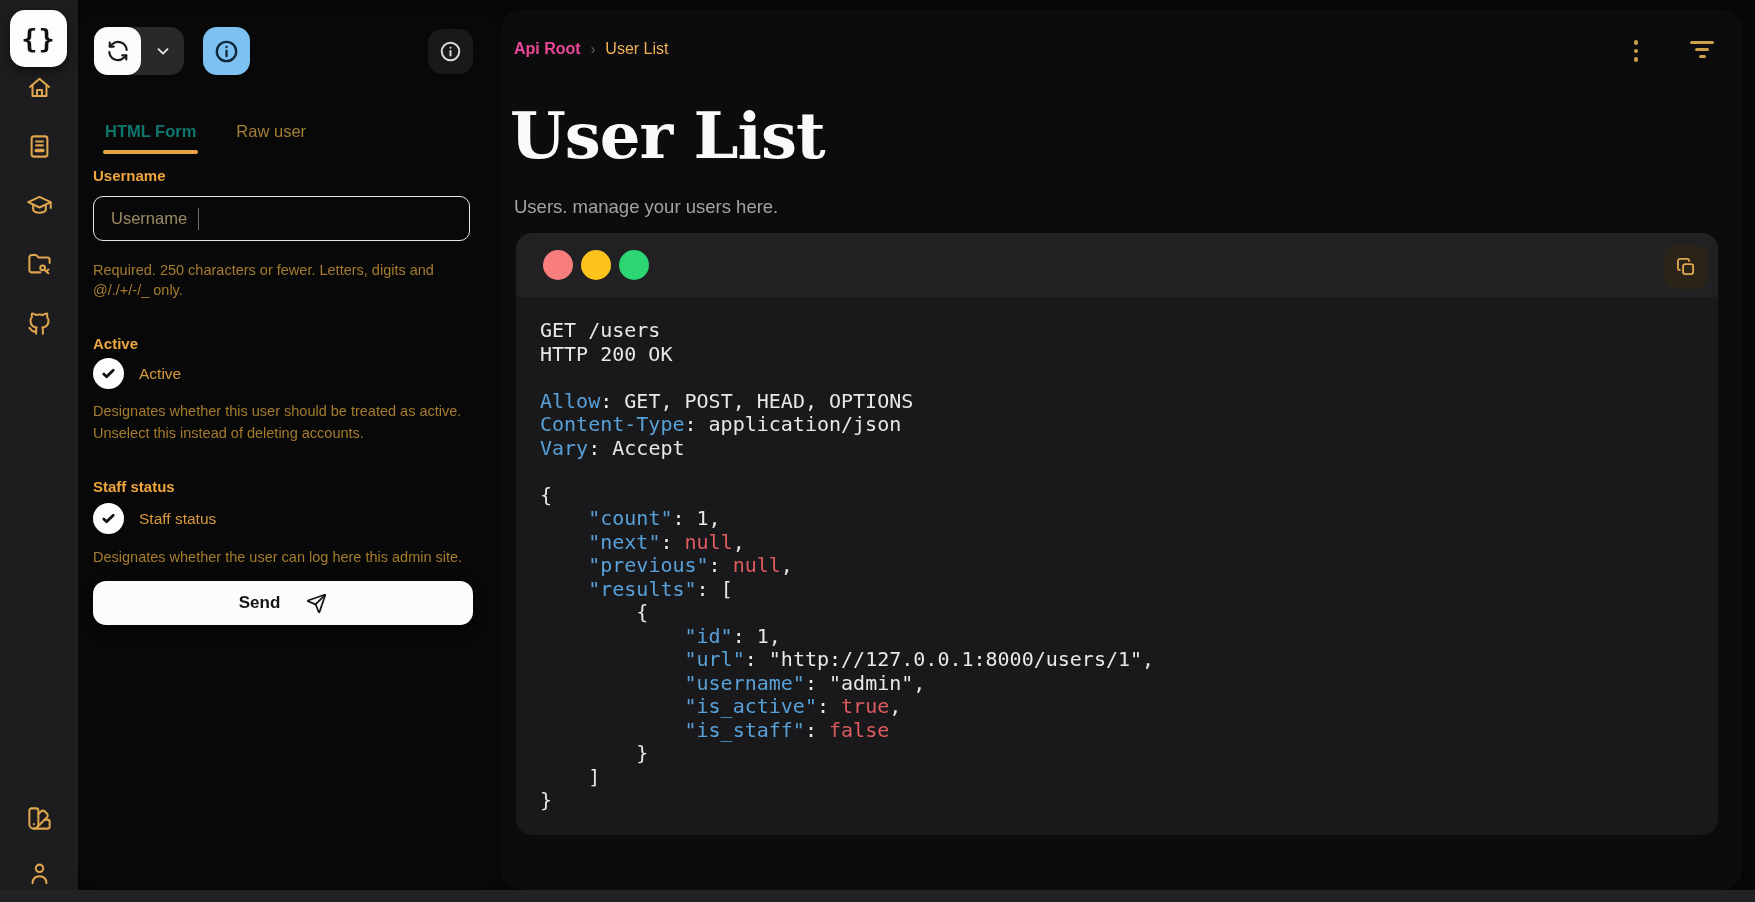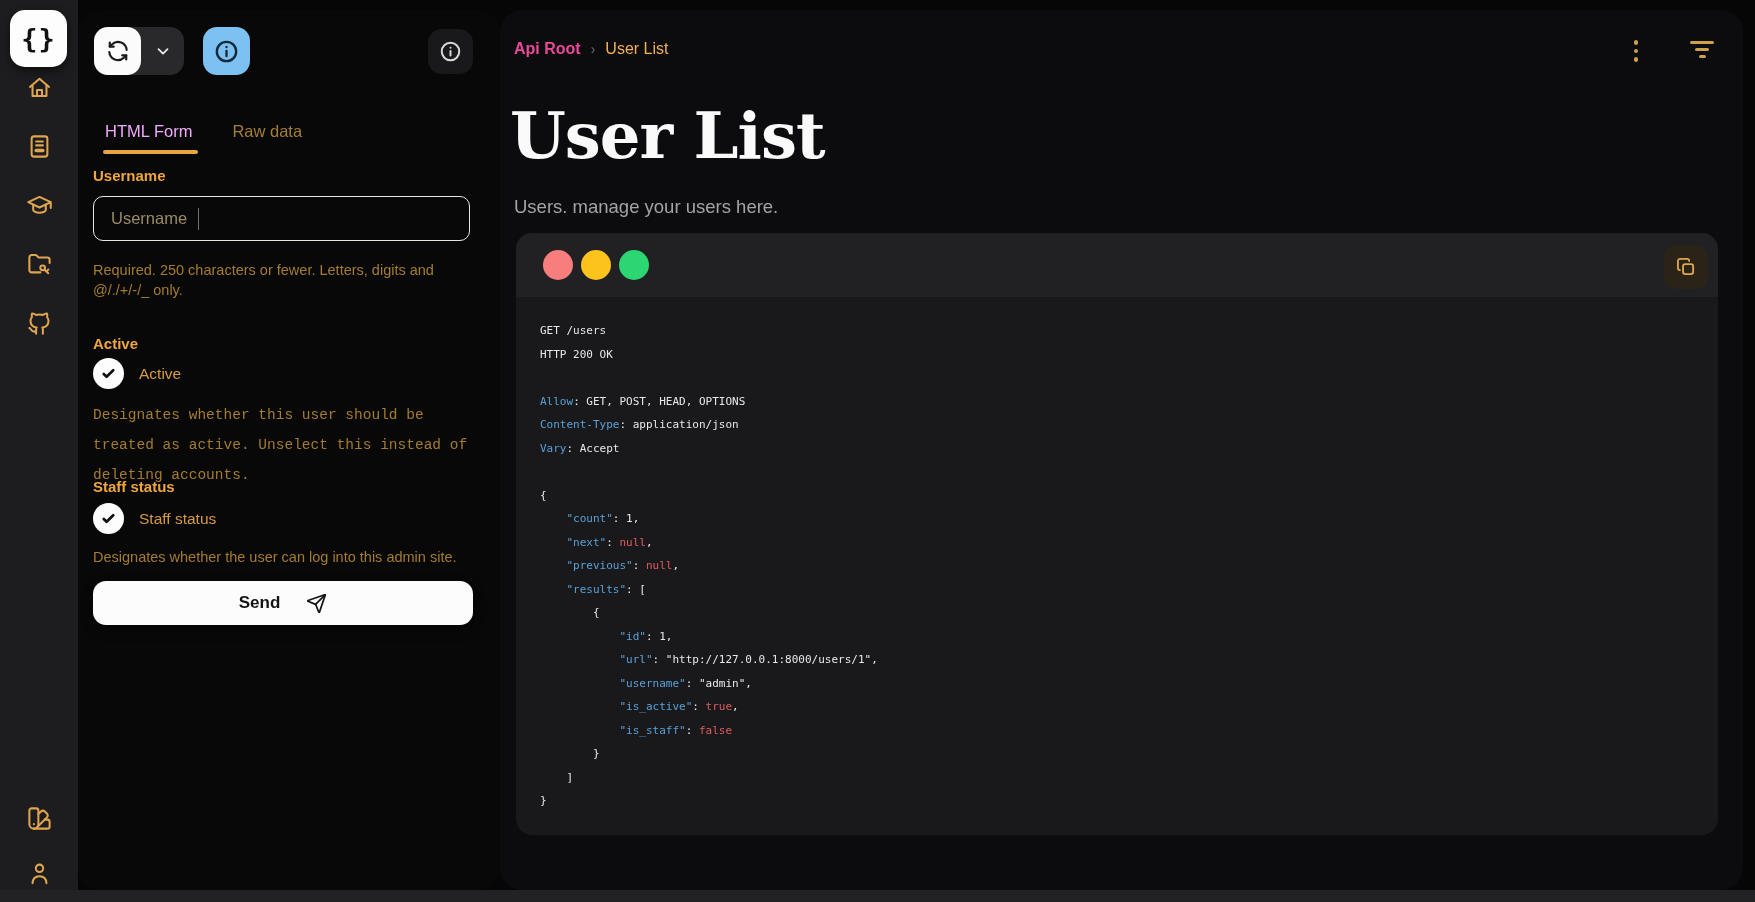--- a/index.html
+++ b/index.html
@@ -31,21 +31,21 @@
   .split-chev svg { width:18px; height:18px; stroke:#e8e8e8; stroke-width:2.4; }
   .info-btn { position:absolute; left:125px; top:17px; width:47px; height:48px; background:#7cc1f1;
               border-radius:14px; display:flex; align-items:center; justify-content:center; cursor:pointer; }
   .info-btn svg { width:27px; height:27px; stroke:#10293a; stroke-width:2.1; }
   .badge-btn { position:absolute; right:27px; top:19px; width:45px; height:45px; background:#19191b;
                border-radius:14px; display:flex; align-items:center; justify-content:center; cursor:pointer; }
   .badge-btn svg { width:25px; height:25px; stroke:#d9d9d9; stroke-width:1.9; }
 
   .tabs { position:absolute; left:27px; top:112px; display:flex; gap:40px; }
   .tab { font-size:16.5px; cursor:pointer; }
-  .tab.active { color:#f0abfc; font-weight:normal; }
+  .tab.active { color:#0f766e; font-weight:bold; }
   .tab.inactive { color:#a37e35; }
   .tab-underline { position:absolute; left:25px; top:140px; width:95px; height:3.5px;
                    background:#e8a542; border-radius:2px; }
 
   .f-label { position:absolute; left:15px; font-size:15px; font-weight:bold; color:#efa63f; }
   .f-help  { position:absolute; left:15px; font-size:14.5px; color:#a57c2d; line-height:20px; }
 
   .uname-input { position:absolute; left:15px; top:186px; width:377px; height:45px;
                  border:1.5px solid #e9e6e0; border-radius:10px; background:transparent;
                  display:flex; align-items:center; padding-left:17px; cursor:text; }
@@ -87,21 +87,21 @@
               background:#19191b; border-radius:16px; }
   .term-head { position:absolute; left:0; top:0; width:1202px; height:64px; background:#212124;
                border-radius:16px 16px 0 0; }
   .dots { position:absolute; left:27px; top:17px; display:flex; gap:8px; }
   .dot { width:30px; height:30px; border-radius:50%; }
   .copy-btn { position:absolute; right:10px; top:12px; width:44px; height:44px; background:#2a2418;
               border-radius:12px; display:flex; align-items:center; justify-content:center; cursor:pointer; }
   .copy-btn svg { width:22px; height:22px; stroke:#e0a64e; stroke-width:2; }
 
   .code { position:absolute; left:24px; top:86px; font-family:"DejaVu Sans Mono", monospace;
-          font-size:11px; line-height:23.5px; white-space:pre; color:#e8e8ea; }
+          font-size:20px; line-height:23.5px; white-space:pre; color:#e8e8ea; }
   .tok-b { color:#58a0d8; } .tok-r { color:#de5b5f; } .tok-w { color:#e8e8ea; }
 
   .bottom-strip { position:absolute; left:0; bottom:0; width:1755px; height:12px; background:#222225; z-index:4; }
 </style>
 </head>
 <body>
 
 <div class="page">
 
   <aside class="rail">
@@ -186,52 +186,52 @@
     <div class="badge-btn">
       <svg class="ic" viewBox="0 0 24 24">
         <circle cx="12" cy="12" r="8.4"></circle>
           <path d="M12 8.3v.01"></path>
           <path d="M12 11.5v4.3"></path>
       </svg>
     </div>
 
     <div class="tabs">
       <span class="tab active">HTML Form</span>
-      <span class="tab inactive">Raw data</span>
+      <span class="tab inactive">Raw user</span>
     </div>
     <div class="tab-underline"></div>
 
     <div class="f-label" style="top:157px;">Username</div>
     <div class="uname-input">
       <span class="uname-ph">Username</span>
       <span class="caret"></span>
     </div>
     <div class="f-help" style="top:250px; width:352px;">Required. 250 characters or fewer. Letters, digits and @/./+/-/_ only.</div>
 
     <div class="f-label" style="top:325px;">Active</div>
     <div class="check-row" style="top:348px;">
       <span class="checkbox">
         <svg class="ic" viewBox="0 0 24 24">
             <path d="m6 12.6 3.6 3.6L18 7.8"></path>
           </svg>
       </span>
       <span class="check-label">Active</span>
     </div>
-    <div class="f-help" style="top:390px; width:382px; line-height:30px;font-family:Liberation Mono, monospace;">Designates whether this user should be treated as active. Unselect this instead of deleting accounts.</div>
+    <div class="f-help" style="top:390px; width:382px; line-height:22px;">Designates whether this user should be treated as active. Unselect this instead of deleting accounts.</div>
 
     <div class="f-label" style="top:468px;">Staff status</div>
     <div class="check-row" style="top:493px;">
       <span class="checkbox">
         <svg class="ic" viewBox="0 0 24 24">
             <path d="m6 12.6 3.6 3.6L18 7.8"></path>
           </svg>
       </span>
       <span class="check-label">Staff status</span>
     </div>
-    <div class="f-help" style="top:537px; width:390px;">Designates whether the user can log into this admin site.</div>
+    <div class="f-help" style="top:537px; width:390px;">Designates whether the user can log here this admin site.</div>
 
     <button class="send-btn">
       <span>Send</span>
       <svg class="ic" viewBox="0 0 24 24">
         <path d="M14.5 21.7a.5.5 0 0 0 .94-.03l6.5-19a.5.5 0 0 0-.63-.63l-19 6.5a.5.5 0 0 0-.02.93l7.93 3.18a2 2 0 0 1 1.11 1.11z"></path>
         <path d="m21.85 2.15-10.94 10.94"></path>
       </svg>
     </button>
   </section>
 

